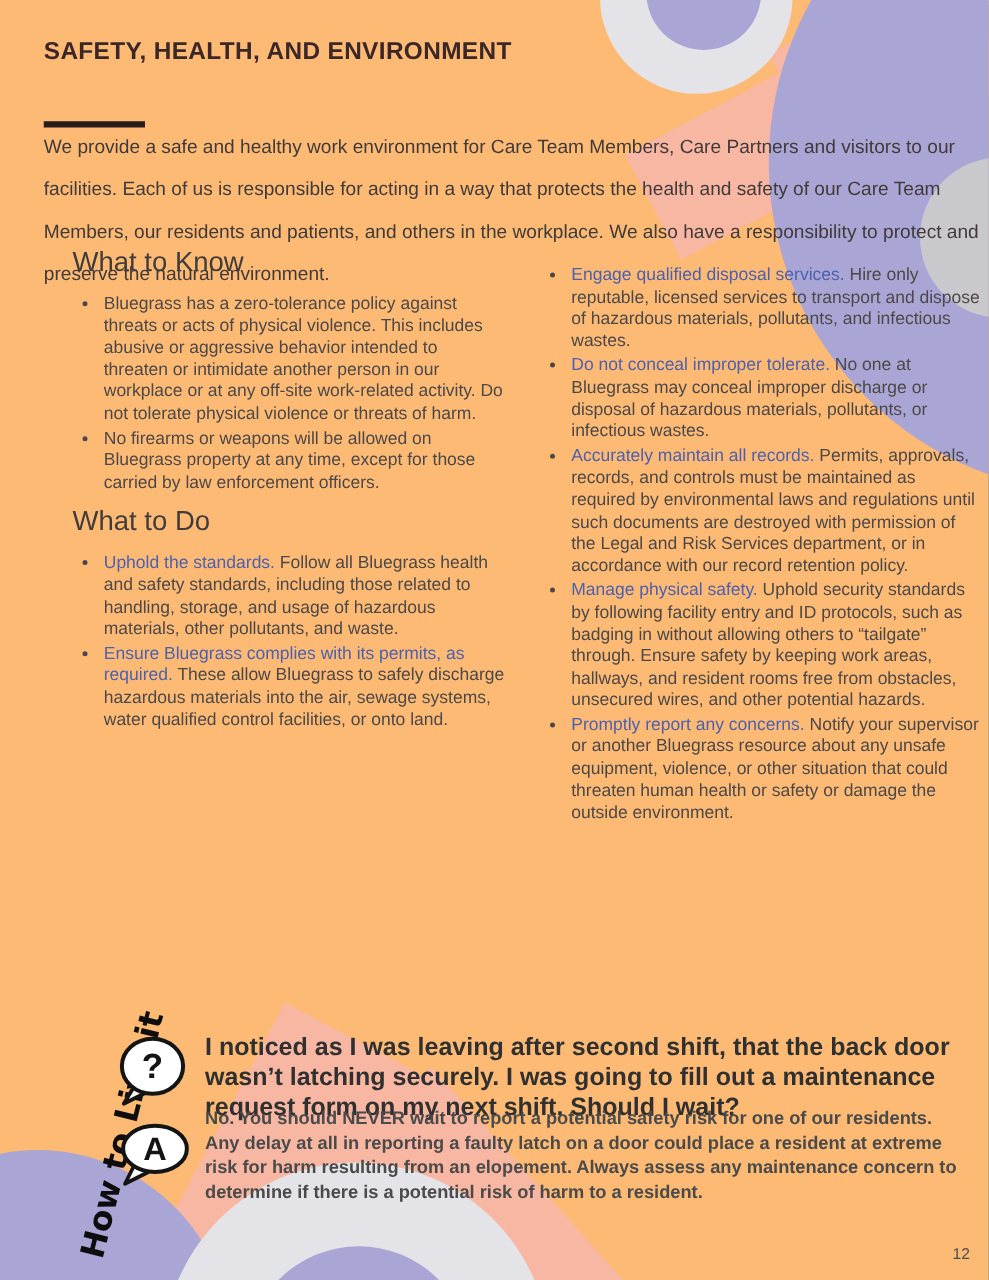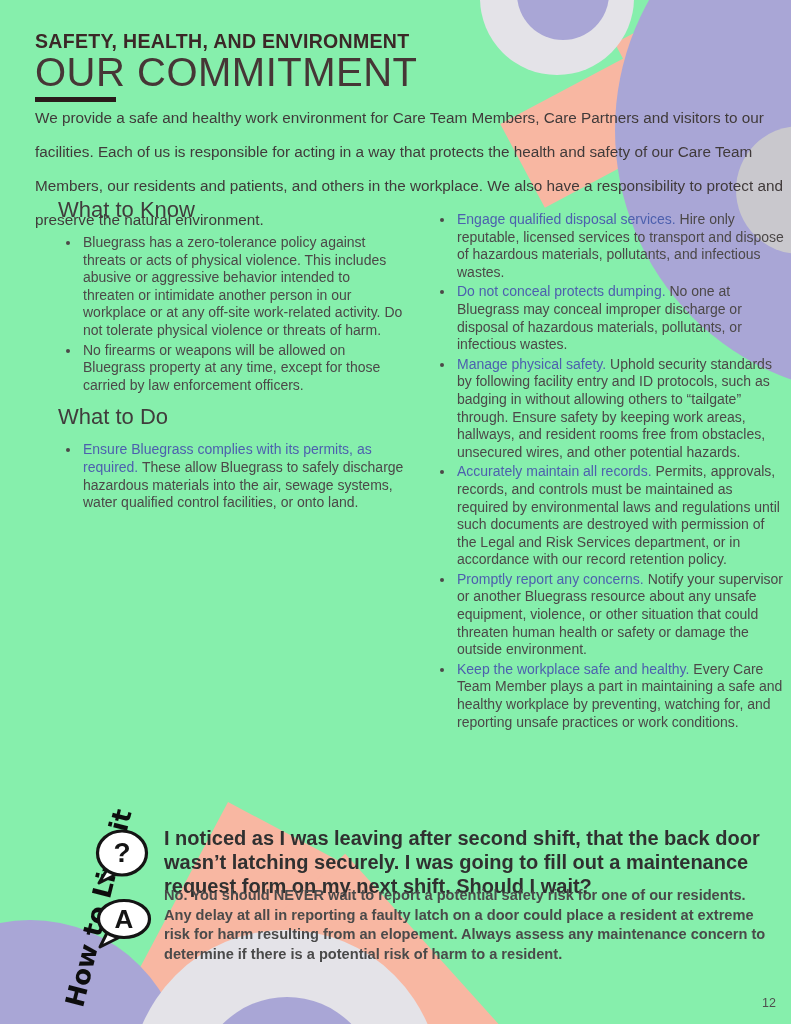--- a/index.html
+++ b/index.html
@@ -1,16 +1,16 @@
 <!DOCTYPE html>
 <html style="--salmon: #f8b7a2; --lavender: #a9a6d6; --light-gray: #e4e3e8; --mid-gray: #c9c8cd; --accent-blue: #4d60ae;"><head>
 <meta charset="utf-8">
 <style>
   html,body{margin:0;padding:0;background:#888;}
-  .page{position:relative;width:791px;height:1024px;background:#86efac;overflow:hidden;
+  .page{position:relative;width:791px;height:1024px;background:#fdba74;overflow:hidden;
         font-family:"Liberation Sans",sans-serif;margin:0 auto;}
   .deco{position:absolute;pointer-events:none;}
   .circle{border-radius:50%;}
   .salmon{background:var(--salmon,#f8b7a2);}
   .lav{background:var(--lavender,#a9a6d6);}
   .lgray{background:var(--light-gray,#e4e3e8);}
   .mgray{background:var(--mid-gray,#c9c8cd);}
   .z1{z-index:1}.z2{z-index:2}.z3{z-index:3}
   .content{position:absolute;z-index:5;}
 
@@ -50,55 +50,54 @@
   <div class="deco circle lgray z3" style="left:480px;top:-79px;width:154px;height:154px;"></div>
   <div class="deco circle lav z3" style="left:517px;top:-52px;width:92px;height:92px;"></div>
 
   <div class="deco salmon z1" style="left:65px;top:900px;width:300px;height:130px;transform:rotate(-62deg);"></div>
   <div class="deco salmon z1" style="left:220px;top:985px;width:420px;height:150px;transform:rotate(48deg);"></div>
   <div class="deco circle lav z2" style="left:-125px;top:920px;width:310px;height:310px;"></div>
   <div class="deco circle lgray z3" style="left:130px;top:930px;width:310px;height:310px;"></div>
   <div class="deco circle lav z3" style="left:197px;top:997px;width:180px;height:180px;"></div>
 
   <div class="content eyebrow">SAFETY, HEALTH, AND ENVIRONMENT</div>
-  <div class="content title">OUR COMMITMENT</div>
   <div class="content title-underline"></div>
   <div class="content intro">We provide a safe and healthy work environment for Care Team Members, Care Partners and visitors to our facilities. Each of us is responsible for acting in a way that protects the health and safety of our Care Team Members, our residents and patients, and others in the workplace. We also have a responsibility to protect and preserve the natural environment.</div>
 
   <div class="content col col-left">
     <h2 class="sec">What to Know</h2>
     <ul class="bullets">
 
 
         <li><span class="dot"></span><span>Bluegrass has a zero-tolerance policy against threats or acts of physical violence. This includes abusive or aggressive behavior intended to threaten or intimidate another person in our workplace or at any off-site work-related activity. Do not tolerate physical violence or threats of harm.</span></li>
 
         <li><span class="dot"></span><span>No firearms or weapons will be allowed on Bluegrass property at any time, except for those carried by law enforcement officers.</span></li>
       </ul>
     <h2 class="sec sec2">What to Do</h2>
     <ul class="bullets">
 
+        <li><span class="dot"></span><span><span class="lead">Uphold the standards.</span> <span>Follow all Bluegrass health and safety standards, including those related to handling, storage, and usage of hazardous materials, other pollutants, and waste.</span></span></li>
 
         <li><span class="dot"></span><span><span class="lead">Ensure Bluegrass complies with its permits, as required.</span> <span>These allow Bluegrass to safely discharge hazardous materials into the air, sewage systems, water qualified control facilities, or onto land.</span></span></li>
       </ul>
   </div>
 
   <div class="content col col-right">
     <ul class="bullets">
 
         <li><span class="dot"></span><span><span class="lead">Engage qualified disposal services.</span> <span>Hire only reputable, licensed services to transport and dispose of hazardous materials, pollutants, and infectious wastes.</span></span></li>
 
-        <li><span class="dot"></span><span><span class="lead">Do not conceal protects dumping.</span> <span>No one at Bluegrass may conceal improper discharge or disposal of hazardous materials, pollutants, or infectious wastes.</span></span></li>
+        <li><span class="dot"></span><span><span class="lead">Do not conceal improper tolerate.</span> <span>No one at Bluegrass may conceal improper discharge or disposal of hazardous materials, pollutants, or infectious wastes.</span></span></li>
+
+        <li><span class="dot"></span><span><span class="lead">Accurately maintain all records.</span> <span>Permits, approvals, records, and controls must be maintained as required by environmental laws and regulations until such documents are destroyed with permission of the Legal and Risk Services department, or in accordance with our record retention policy.</span></span></li>
 
         <li><span class="dot"></span><span><span class="lead">Manage physical safety.</span> <span>Uphold security standards by following facility entry and ID protocols, such as badging in without allowing others to “tailgate” through. Ensure safety by keeping work areas, hallways, and resident rooms free from obstacles, unsecured wires, and other potential hazards.</span></span></li>
 
-        <li><span class="dot"></span><span><span class="lead">Accurately maintain all records.</span> <span>Permits, approvals, records, and controls must be maintained as required by environmental laws and regulations until such documents are destroyed with permission of the Legal and Risk Services department, or in accordance with our record retention policy.</span></span></li>
-
         <li><span class="dot"></span><span><span class="lead">Promptly report any concerns.</span> <span>Notify your supervisor or another Bluegrass resource about any unsafe equipment, violence, or other situation that could threaten human health or safety or damage the outside environment.</span></span></li>
 
-        <li><span class="dot"></span><span><span class="lead">Keep the workplace safe and healthy.</span> <span>Every Care Team Member plays a part in maintaining a safe and healthy workplace by preventing, watching for, and reporting unsafe practices or work conditions.</span></span></li>
       </ul>
   </div>
 
   <div class="content live-label">How to Live it</div>
 
   <svg class="content bubble q-bubble" width="60" height="62" viewBox="0 0 60 62">
     <path d="M16 42 L7 57 L25 48 Z" fill="#ffffff" stroke="#141414" stroke-width="3" stroke-linejoin="round"></path>
     <ellipse cx="30" cy="27" rx="24.5" ry="22" fill="#ffffff" stroke="#141414" stroke-width="3.2"></ellipse>
     <text x="30" y="36" text-anchor="middle" font-family="Liberation Sans, sans-serif" font-size="28" font-weight="bold" fill="#141414">?</text>
   </svg>

